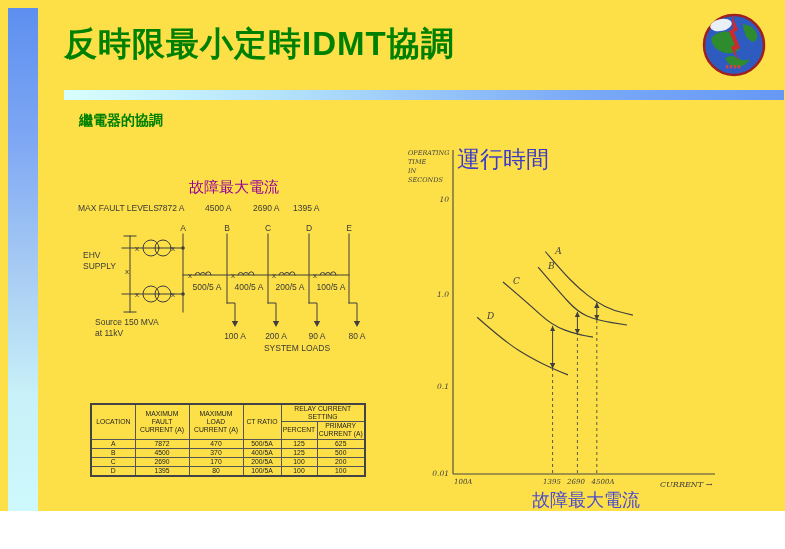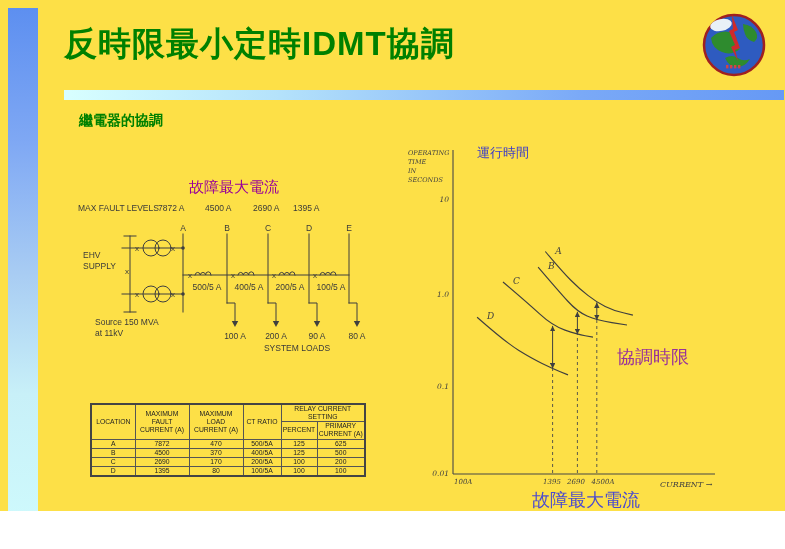--- a/index.html
+++ b/index.html
@@ -7,21 +7,21 @@
          font-family:"Liberation Sans",sans-serif;}
   .abs{position:absolute;}
   .left-bar{left:8px;top:8px;width:30px;height:536px;
     background:linear-gradient(180deg,#5d8ff0 0%,#7fa8f4 25%,#a9cdf3 50%,#c8f0f8 72%,#cffbfd 100%);}
   .page-title{left:64px;top:22px;font-size:33px;font-weight:bold;color:#008000;letter-spacing:1px;white-space:nowrap;}
   .title-rule{left:64px;top:90px;width:720px;height:10px;
     background:linear-gradient(90deg,#d8ffff 0%,#b4e2fb 30%,#7aa9f7 72%,#6699f5 100%);}
   .subtitle{left:79px;top:112px;font-size:14px;font-weight:bold;color:#008000;white-space:nowrap;}
   .ann{white-space:nowrap;}
   .ann-fault-top{left:189px;top:178px;font-size:15px;color:#990099;}
-  .ann-optime{left:457px;top:144px;font-size:13px;color:#3c3cc8;margin-left:20px;}
+  .ann-optime{left:457px;top:144px;font-size:23px;color:#3c3cc8;}
   .ann-grading{left:617px;top:345px;font-size:18px;color:#993399;}
   .ann-fault-bottom{left:532px;top:488px;font-size:18px;color:#4a4ad0;}
   svg text{fill:#333;}
   .dwg-text{font-family:"Liberation Sans",sans-serif;font-size:8.5px;fill:#3a3a3a;}
   .dwg-small{font-family:"Liberation Sans",sans-serif;font-size:8px;fill:#3a3a3a;}
   .hand{font-family:"DejaVu Serif",serif;font-style:italic;fill:#3f3f3f;}
   .data-table{position:absolute;left:90px;top:403px;border-collapse:collapse;
     font-size:6.8px;color:#222;text-align:center;border:2px solid #444;table-layout:fixed;}
   .data-table th,.data-table td{border:1px solid #555;padding:0 1px;font-weight:normal;line-height:1.2;}
   .data-table th{vertical-align:middle;}
@@ -235,16 +235,15 @@
         <line x1="147.6" y1="331" x2="147.6" y2="226.5" stroke="#4a4a4a" stroke-width="0.9" stroke-dasharray="3 3"></line>
         <line x1="147.6" y1="226.5" x2="147.6" y2="183.9" stroke="#3f3f3f" stroke-width="1" marker-start="url(#ah-down)" marker-end="url(#ah-up)"></line>
         <line x1="172.4" y1="331" x2="172.4" y2="192.3" stroke="#4a4a4a" stroke-width="0.9" stroke-dasharray="3 3"></line>
         <line x1="172.4" y1="192.3" x2="172.4" y2="169.8" stroke="#3f3f3f" stroke-width="1" marker-start="url(#ah-down)" marker-end="url(#ah-up)"></line>
         <line x1="191.8" y1="331" x2="191.8" y2="178.1" stroke="#4a4a4a" stroke-width="0.9" stroke-dasharray="3 3"></line>
         <line x1="191.8" y1="178.1" x2="191.8" y2="160.4" stroke="#3f3f3f" stroke-width="1" marker-start="url(#ah-down)" marker-end="url(#ah-up)"></line>
       </g>
   </svg>
 
   <div class="abs ann ann-optime">運行時間</div>
-  <div class="abs ann ann-grading">協調時限</div>
   <div class="abs ann ann-fault-bottom">故障最大電流</div>
 
 </div>
 
 </body></html>

